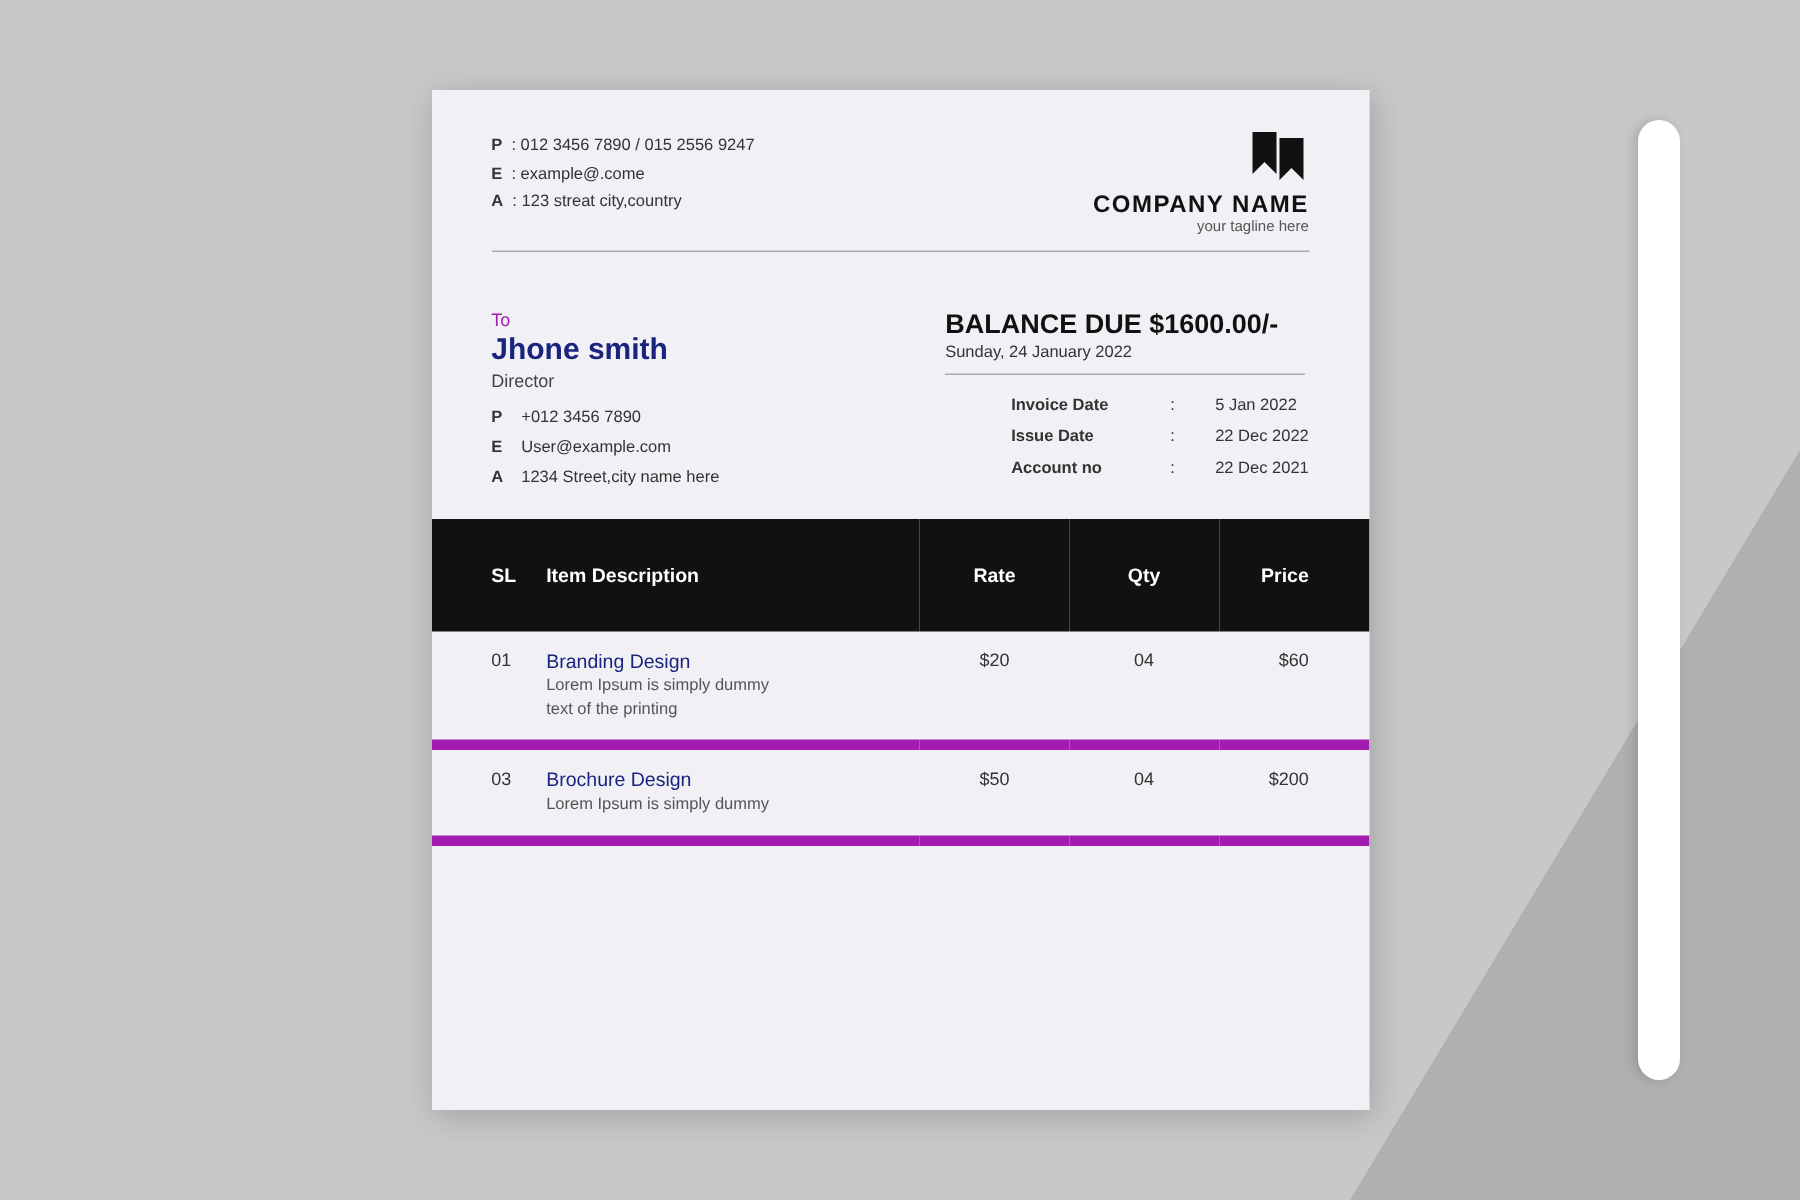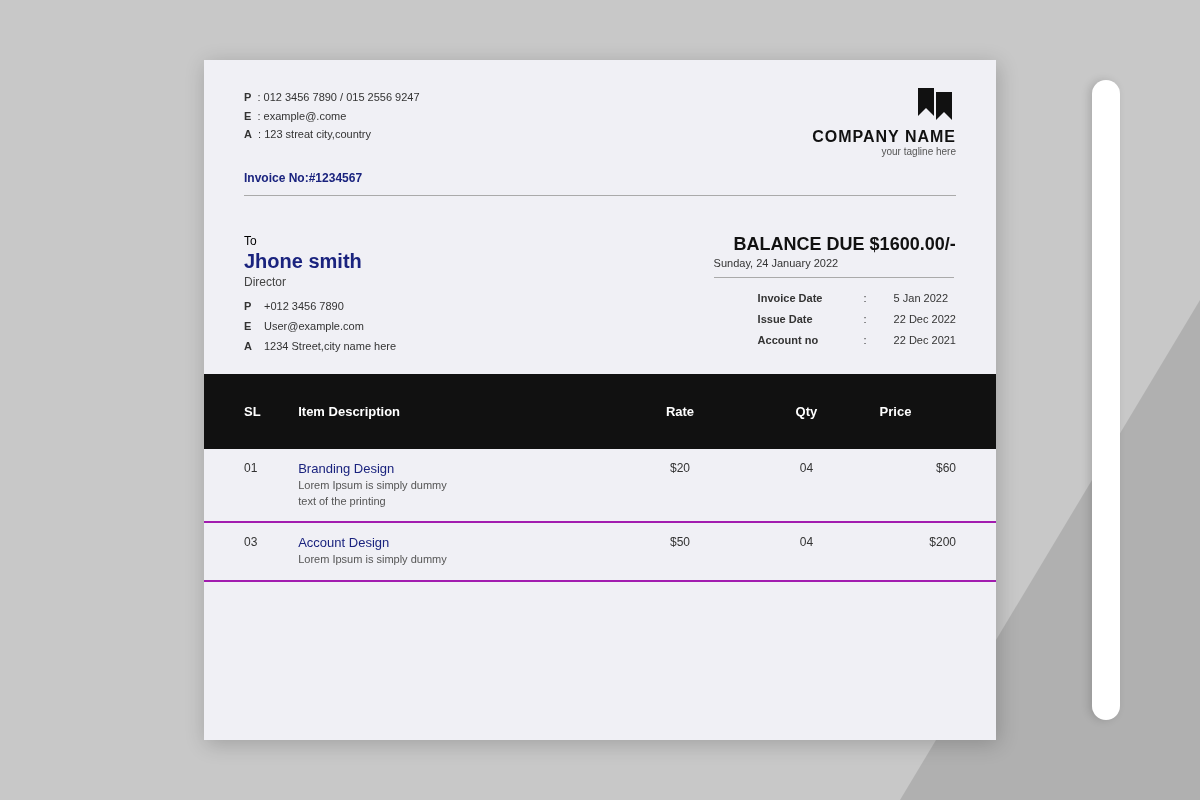--- a/index.html
+++ b/index.html
@@ -31,21 +31,21 @@
       top: 80px;
       bottom: 80px;
       width: 28px;
       background: white;
       border-radius: 14px;
       box-shadow: -3px 0 8px rgba(0,0,0,0.15);
       z-index: 10;
     }
     .invoice-paper {
       background: #f0f0f5;
-      width: 792px;
+      width: 625px;
       min-height: 680px;
       position: relative;
       z-index: 5;
       box-shadow: 2px 4px 20px rgba(0,0,0,0.2);
       padding: 0;
       overflow: hidden;
     }
     .paper-top {
       background: #f0f0f5;
       padding: 28px 40px 20px 40px;
@@ -113,21 +113,21 @@
       align-items: flex-start;
       padding: 0 40px;
       margin-bottom: 18px;
     }
     .bill-to {
       font-size: 12px;
       color: #444;
     }
     .bill-to-label {
       font-size: 12px;
-      color: #000000;
+      color: #a21caf;
       margin-bottom: 2px;
     }
     .bill-to-name {
       font-size: 20px;
       font-weight: bold;
       color: #1a237e;
       margin-bottom: 2px;
     }
     .bill-to-role {
       font-size: 12px;
@@ -148,21 +148,20 @@
       min-width: 14px;
     }
     .balance-block {
       text-align: left;
     }
     .balance-due {
       font-size: 18px;
       font-weight: bold;
       color: #111;
       margin-bottom: 2px;
-      margin-left: 20px;
     }
     .balance-date {
       font-size: 11px;
       color: #333;
       margin-bottom: 8px;
     }
     .balance-divider {
       border: none;
       border-top: 1px solid #aaa;
       margin-bottom: 10px;
@@ -198,24 +197,24 @@
     .invoice-table thead th {
       padding: 30px 10px;
       font-size: 13px;
       font-weight: 600;
       text-align: left;
     }
     .invoice-table thead th.center {
       text-align: center;
     }
     .invoice-table thead th.right {
-      text-align: left;
+      text-align: right;
     }
     .invoice-table tbody tr {
-      border-bottom: 2px solid #a21caf;
+      border-bottom: 7px solid #a21caf;
     }
     .invoice-table tbody td {
       padding: 12px 10px;
       font-size: 12px;
       color: #333;
       vertical-align: top;
     }
     .invoice-table tbody td.center {
       text-align: center;
     }
@@ -267,23 +266,20 @@
 
         <svg class="company-logo" viewBox="0 0 42 36" xmlns="http://www.w3.org/2000/svg">
           <polygon points="4,0 20,0 20,28 12,20 4,28" fill="#111"></polygon>
           <polygon points="22,4 38,4 38,32 30,24 22,32" fill="#111"></polygon>
         </svg>
         <div class="company-name">COMPANY NAME</div>
         <div class="company-tagline">your tagline here</div>
       </div>
     </div>
 
-    <div class="invoice-number-line">
-      <span>Invoice No:</span><span style="color:#1a237e;font-weight:bold;">#1234567</span>
-    </div>
 
     <hr class="divider">
   </div>
 
   <div class="billing-row">
     <div class="bill-to">
       <div class="bill-to-label">To</div>
       <div class="bill-to-name">Jhone smith</div>
       <div class="bill-to-role">Director</div>
       <div class="bill-to-contact">
@@ -343,21 +339,21 @@
       <div class="item-name">Branding Design</div>
       <div class="item-desc">Lorem Ipsum is simply dummy<br>text of the printing</div>
     </td>
     <td class="rate-col center">$20</td>
     <td class="qty-col center">04</td>
     <td class="price-col right">$60</td>
   </tr>
         <tr>
     <td class="sl-col">03</td>
     <td class="desc-col">
-      <div class="item-name">Account Design</div>
+      <div class="item-name">Brochure Design</div>
       <div class="item-desc">Lorem Ipsum is simply dummy</div>
     </td>
     <td class="rate-col center">$50</td>
     <td class="qty-col center">04</td>
     <td class="price-col right">$200</td>
   </tr>
       </tbody>
   </table>
 
 </div>

